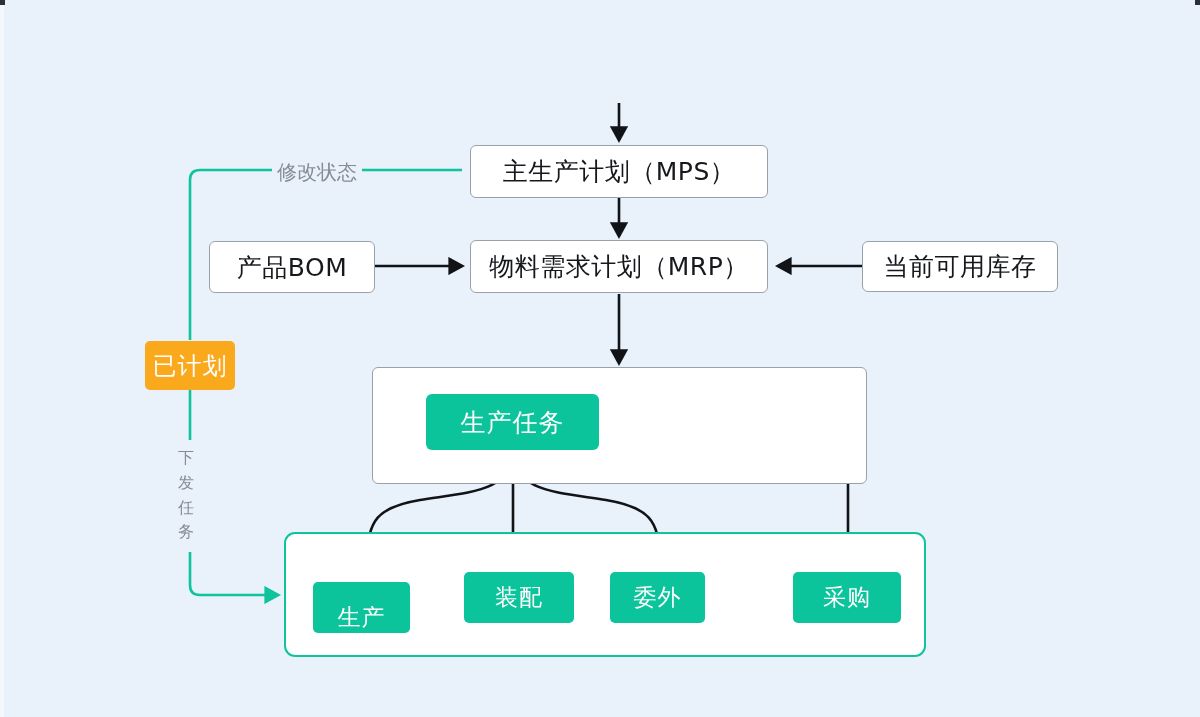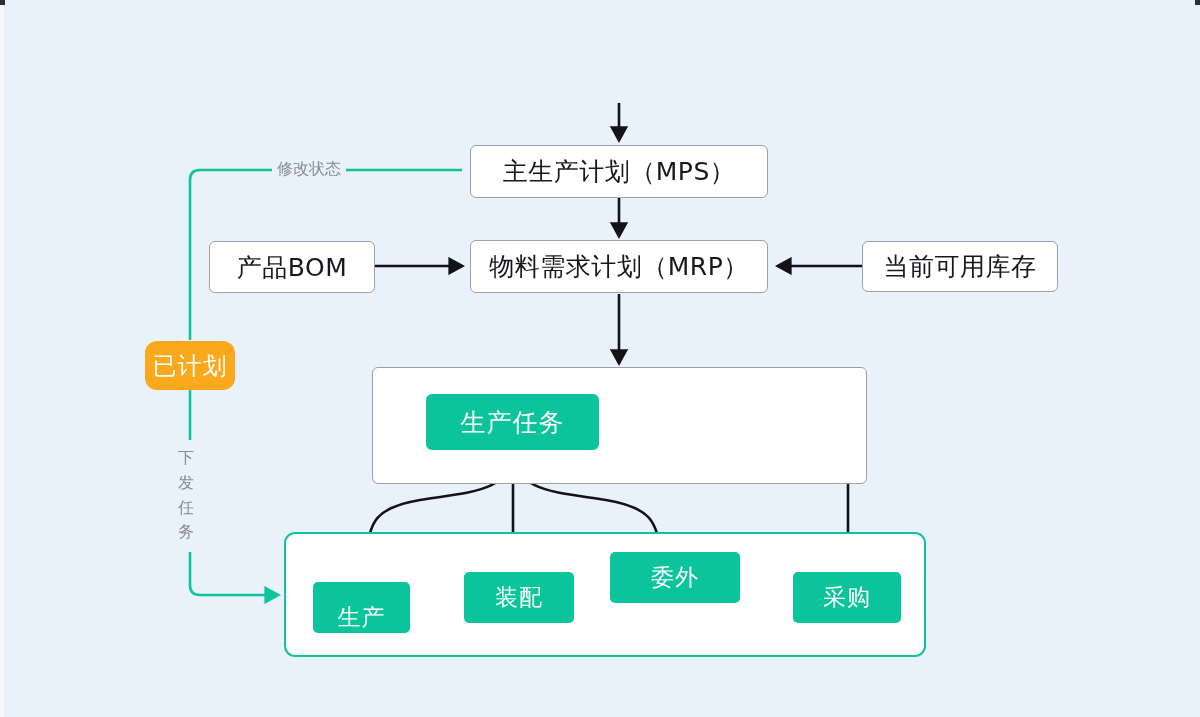--- a/index.html
+++ b/index.html
@@ -57,29 +57,29 @@
   }
   .green-chip-sm {
     background: #0cc49b;
     border-radius: 5px;
     color: #ffffff;
     font-size: 23px;
     letter-spacing: 1px;
   }
   .orange-badge {
     background: #faa81c;
-    border-radius: 12px;
+    border-radius: 5px;
     color: #ffffff;
     font-size: 24px;
     letter-spacing: 1px;
   }
   .edge-label {
     position: absolute;
     color: #878c94;
-    font-size: 16px;
+    font-size: 20px;
     background: #e9f1fb;
     padding: 0 5px;
     white-space: nowrap;
   }
   .edge-label-vert {
     position: absolute;
     color: #878c94;
     font-size: 16px;
     background: #e9f1fb;
     line-height: 1.55;
@@ -184,21 +184,21 @@
   <div class="node group-box-green" style="left:284px;top:532px;width:642px;height:125px;"></div>
 
   <div class="node green-chip-sm" style="left:313px;top:582px;width:97px;height:51px;align-items:flex-end;">
     <span>生产</span>
   </div>
 
   <div class="node green-chip-sm" style="left:464px;top:572px;width:110px;height:51px;">
     <span>装配</span>
   </div>
 
-  <div class="node green-chip-sm" style="left:610px;top:552px;width:130px;height:51px;">
+  <div class="node green-chip-sm" style="left:610px;top:572px;width:95px;height:51px;">
     <span>委外</span>
   </div>
 
   <div class="node green-chip-sm" style="left:793px;top:572px;width:108px;height:51px;">
     <span>采购</span>
   </div>
 
 </div>
 
 </body></html>

